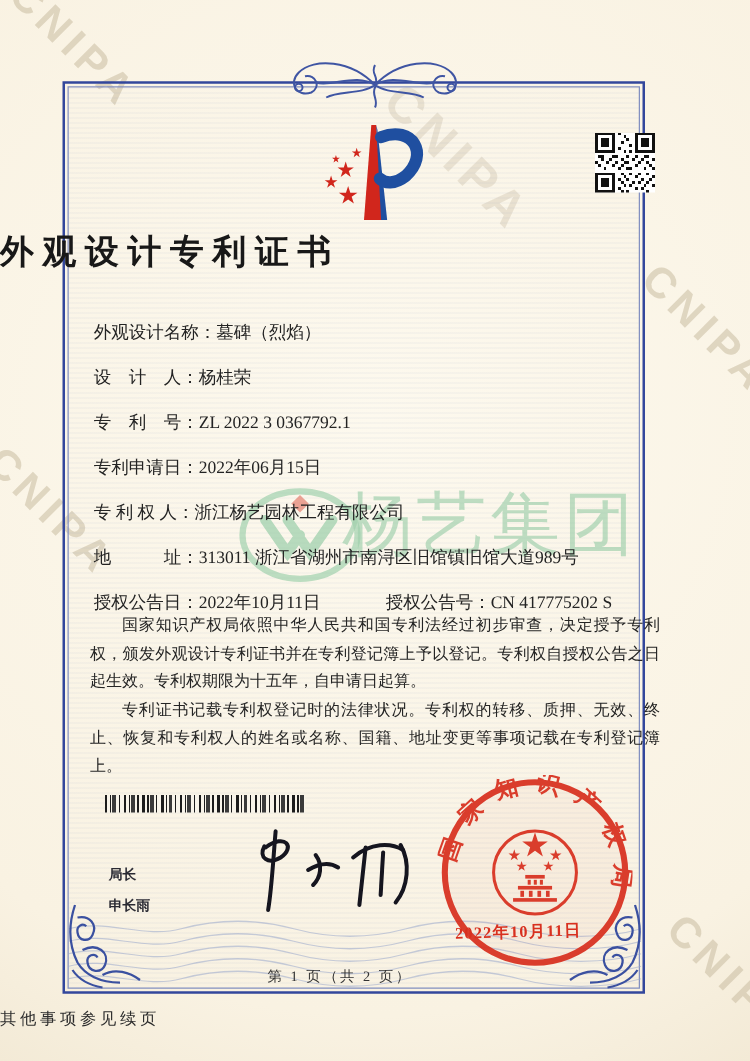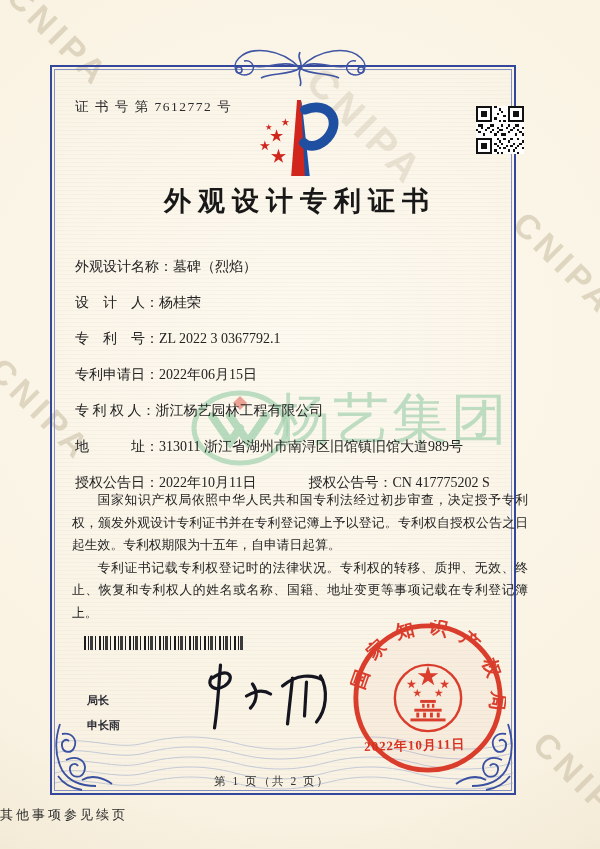--- a/index.html
+++ b/index.html
@@ -18,21 +18,21 @@
          background:repeating-linear-gradient(180deg, rgba(120,140,190,0.05) 0 1px, transparent 1px 4px);}
   .flour-top{position:absolute;left:205px;top:44px;width:190px;height:48px;z-index:2;}
   .corner{position:absolute;width:64px;height:72px;z-index:2;}
   .corner.left{left:52px;top:720px;}
   .corner.right{left:452px;top:720px;transform:scaleX(-1);}
   .waves{position:absolute;left:55px;top:735px;width:458px;height:56px;z-index:1;}
   
   .cert-no{position:absolute;left:75px;top:98px;font-size:13.5px;letter-spacing:1.5px;color:#2c2c2c;z-index:3;}
   .logo{position:absolute;left:250px;top:98px;width:98px;height:80px;z-index:3;}
   .qr{position:absolute;left:476px;top:106px;width:48px;height:48px;z-index:3;}
-  .cert-title{position:absolute;left:0;top:183px;width:600px;text-align:center;
+  .cert-title{position:absolute;left:0;top:183px;width:600px;text-align:left;
         font-size:27px;font-weight:bold;letter-spacing:7px;color:#181818;z-index:3;}
   .fields{position:absolute;left:75px;top:249px;width:450px;z-index:3;font-size:14px;color:#232323;}
   .fields .row{height:36px;line-height:36px;white-space:nowrap;}
   .fields .pair1{display:inline-block;width:230px;}
   .paras{position:absolute;left:72px;top:489px;width:456px;z-index:3;}
   .paras p{margin:0;font-size:12.8px;line-height:22.5px;text-align:justify;text-indent:2em;color:#242424;}
   .barcode{position:absolute;left:84px;top:636px;width:160px;height:14px;z-index:3;
         background:repeating-linear-gradient(90deg,
           #1c1c1c 0 2px, #f8f4ea 2px 4px, #1c1c1c 4px 5px, #f8f4ea 5px 6px,
           #3a3a3a 6px 9px, #f8f4ea 9px 11px, #1c1c1c 11px 12px, #f8f4ea 12px 15px);}
@@ -102,21 +102,20 @@
   <svg class="waves" viewBox="0 0 458 56" preserveAspectRatio="none">
     <g stroke="#9aa8cc" fill="none" stroke-width="1" opacity="0.55">
       <path d="M0,8 C 30,0 60,16 90,8 S 150,0 180,8 S 240,16 270,8 S 330,0 360,8 S 430,16 458,8"></path>
       <path d="M0,18 C 30,10 60,26 90,18 S 150,10 180,18 S 240,26 270,18 S 330,10 360,18 S 430,26 458,18"></path>
       <path d="M0,28 C 30,20 60,36 90,28 S 150,20 180,28 S 240,36 270,28 S 330,20 360,28 S 430,36 458,28"></path>
       <path d="M0,38 C 30,30 60,46 90,38 S 150,30 180,38 S 240,46 270,38 S 330,30 360,38 S 430,46 458,38"></path>
       <path d="M0,48 C 30,40 60,56 90,48 S 150,40 180,48 S 240,56 270,48 S 330,40 360,48 S 430,56 458,48"></path>
     </g>
   </svg>
 
-  <div class="cert-no">证 书 号 第 7612772 号</div>
 
   <svg class="logo" viewBox="0 0 100 82">
     <defs>
       <path id="lstar" d="M0,-10 L2.23,-3.07 L9.51,-3.09 L3.61,1.17 L5.88,8.09 L0,3.8 L-5.88,8.09 L-3.61,1.17 L-9.51,-3.09 L-2.23,-3.07 Z"></path>
     </defs>
     <polygon points="48,2 52,2 58,80 42,80" fill="#d1261c"></polygon>
     <polygon points="52,2 53,6 61,80 56,80" fill="#1f4fa0"></polygon>
     <path d="M56,12 C 82,2 96,26 76,44 C 67,51 59,50 55,46" fill="none" stroke="#1f4fa0" stroke-width="10" stroke-linecap="round"></path>
     <use href="#lstar" transform="translate(29,60) scale(0.8)" fill="#d1261c"></use>
     <use href="#lstar" transform="translate(27,39) scale(0.7)" fill="#d1261c"></use>

